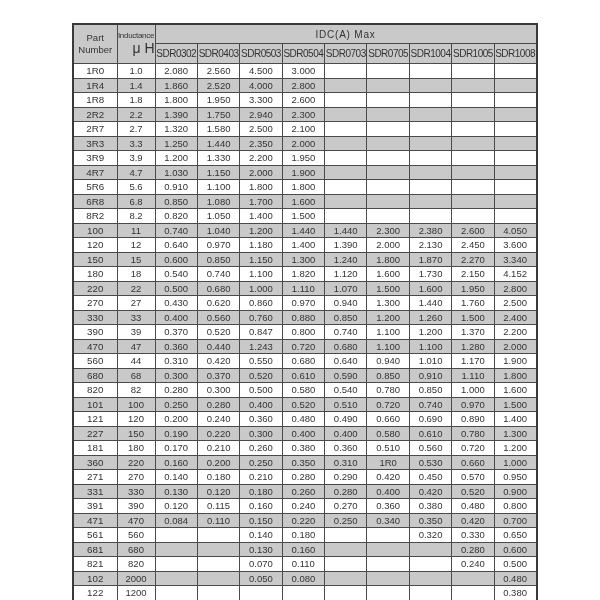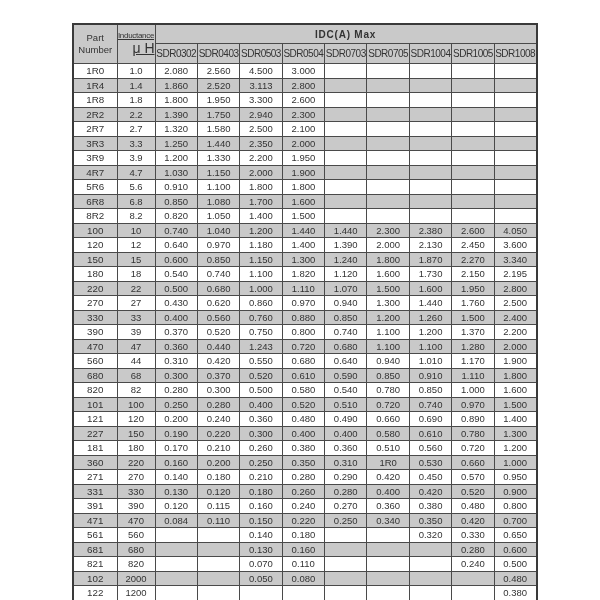--- a/index.html
+++ b/index.html
@@ -35,27 +35,26 @@
     vertical-align: middle;
     overflow: hidden;
     white-space: nowrap;
     font-weight: normal;
   }
   thead th { background: #c9c9c9; }
   tr.h1 th.idc-h {
     height: 18px;
     font-size: 10px;
     letter-spacing: 0.8px;
-    font-weight: bold;
   }
   th.part-h {
     font-size: 9.5px;
     line-height: 1.25;
   }
-  th.ind-h { line-height: 1.2; text-decoration: underline; }
+  th.ind-h { line-height: 1.2; }
   .ind-line1 { font-size: 8px; letter-spacing: -0.3px; }
   .ind-line2 { font-size: 14px; text-align: right; }
   tr.h2 th {
     height: 19px;
     font-size: 10px;
     letter-spacing: -0.5px;
   }
   tbody td {
     height: 13.5px;
     font-size: 9.5px;
@@ -110,21 +109,21 @@
           <td></td>
           <td></td>
           <td></td>
           <td></td>
         </tr>
         <tr>
           <td>1R4</td>
           <td>1.4</td>
           <td>1.860</td>
           <td>2.520</td>
-          <td>3.113</td>
+          <td>4.000</td>
           <td>2.800</td>
           <td></td>
           <td></td>
           <td></td>
           <td></td>
           <td></td>
         </tr>
         <tr>
           <td>1R8</td>
           <td>1.8</td>
@@ -237,21 +236,21 @@
           <td>1.400</td>
           <td>1.500</td>
           <td></td>
           <td></td>
           <td></td>
           <td></td>
           <td></td>
         </tr>
         <tr>
           <td>100</td>
-          <td>10</td>
+          <td>11</td>
           <td>0.740</td>
           <td>1.040</td>
           <td>1.200</td>
           <td>1.440</td>
           <td>1.440</td>
           <td>2.300</td>
           <td>2.380</td>
           <td>2.600</td>
           <td>4.050</td>
         </tr>
@@ -285,21 +284,21 @@
           <td>180</td>
           <td>18</td>
           <td>0.540</td>
           <td>0.740</td>
           <td>1.100</td>
           <td>1.820</td>
           <td>1.120</td>
           <td>1.600</td>
           <td>1.730</td>
           <td>2.150</td>
-          <td>2.195</td>
+          <td>4.152</td>
         </tr>
         <tr>
           <td>220</td>
           <td>22</td>
           <td>0.500</td>
           <td>0.680</td>
           <td>1.000</td>
           <td>1.110</td>
           <td>1.070</td>
           <td>1.500</td>
@@ -331,21 +330,21 @@
           <td>1.200</td>
           <td>1.260</td>
           <td>1.500</td>
           <td>2.400</td>
         </tr>
         <tr>
           <td>390</td>
           <td>39</td>
           <td>0.370</td>
           <td>0.520</td>
-          <td>0.750</td>
+          <td>0.847</td>
           <td>0.800</td>
           <td>0.740</td>
           <td>1.100</td>
           <td>1.200</td>
           <td>1.370</td>
           <td>2.200</td>
         </tr>
         <tr>
           <td>470</td>
           <td>47</td>

